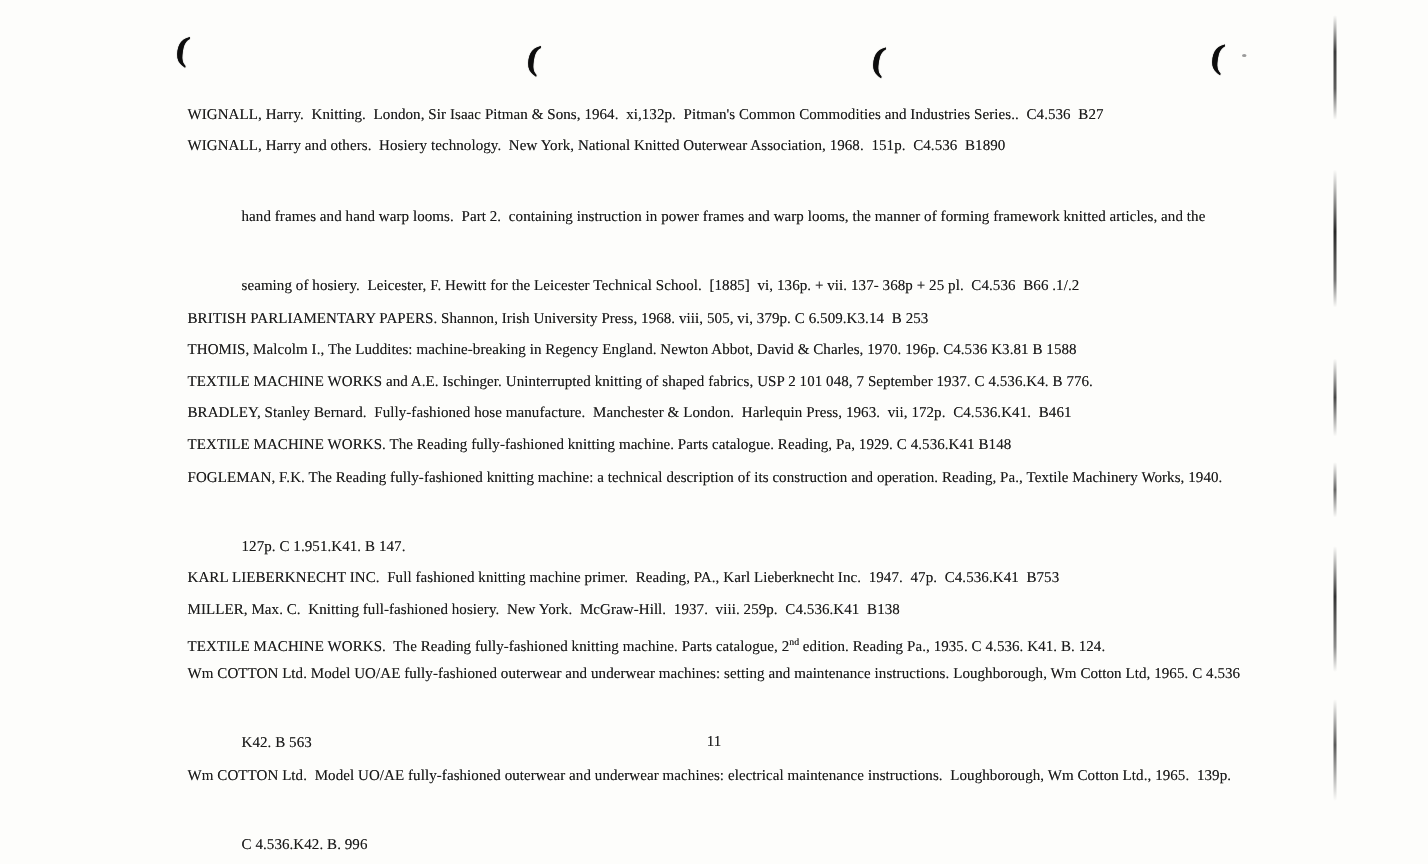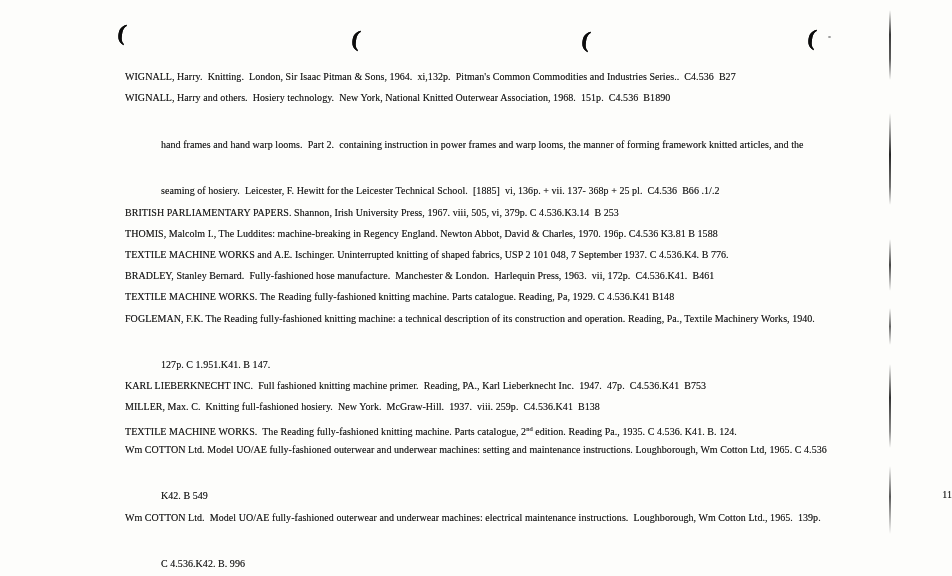--- a/index.html
+++ b/index.html
@@ -24,21 +24,21 @@
   }
   .entry { margin-bottom: 9.6px; }
   .line { white-space: pre; line-height: 11.6px; height: 11.6px; }
   .line.cont { margin-left: 36px; margin-top: 35px; }
   .line sup { font-size: 6.5px; letter-spacing: 0; }
   
   .page-number {
     position: absolute;
     left: 0; right: 0;
     top: 489px;
-    text-align: right;
+    text-align: center;
     font-size: 10px;
     color: #222;
     text-shadow: 0 0 0.4px rgba(20,20,20,0.5);
   }
   
   .bracket-mark {
     position: absolute;
     font-family: "Liberation Serif", serif;
     font-weight: bold;
     font-size: 23px;
@@ -92,21 +92,21 @@
     <div class="entry">
       <div class="line first">WIGNALL, Harry and others.  Hosiery technology.  New York, National Knitted Outerwear Association, 1968.  151p.  C4.536  B1890</div>
     </div>
 
     <div class="entry">
       <div class="line cont">hand frames and hand warp looms.  Part 2.  containing instruction in power frames and warp looms, the manner of forming framework knitted articles, and the</div>
       <div class="line cont">seaming of hosiery.  Leicester, F. Hewitt for the Leicester Technical School.  [1885]  vi, 136p. + vii. 137- 368p + 25 pl.  C4.536  B66 .1/.2</div>
     </div>
 
     <div class="entry">
-      <div class="line first">BRITISH PARLIAMENTARY PAPERS. Shannon, Irish University Press, 1967. viii, 505, vi, 379p. C 4.536.K3.14  B 253</div>
+      <div class="line first">BRITISH PARLIAMENTARY PAPERS. Shannon, Irish University Press, 1968. viii, 505, vi, 379p. C 6.509.K3.14  B 253</div>
     </div>
 
 
 
     <div class="entry">
       <div class="line first">THOMIS, Malcolm I., The Luddites: machine-breaking in Regency England. Newton Abbot, David &amp; Charles, 1970. 196p. C4.536 K3.81 B 1588</div>
     </div>
 
     <div class="entry">
       <div class="line first">TEXTILE MACHINE WORKS and A.E. Ischinger. Uninterrupted knitting of shaped fabrics, USP 2 101 048, 7 September 1937. C 4.536.K4. B 776.</div>
@@ -132,21 +132,21 @@
     <div class="entry">
       <div class="line first">MILLER, Max. C.  Knitting full-fashioned hosiery.  New York.  McGraw-Hill.  1937.  viii. 259p.  C4.536.K41  B138</div>
     </div>
 
     <div class="entry">
       <div class="line first"><span>TEXTILE MACHINE WORKS.  The Reading fully-fashioned knitting machine. Parts catalogue, 2</span><sup>nd</sup><span> edition. Reading Pa., 1935. C 4.536. K41. B. 124.</span></div>
     </div>
 
     <div class="entry">
       <div class="line first">Wm COTTON Ltd. Model UO/AE fully-fashioned outerwear and underwear machines: setting and maintenance instructions. Loughborough, Wm Cotton Ltd, 1965. C 4.536</div>
-      <div class="line cont">K42. B 549</div>
+      <div class="line cont">K42. B 563</div>
     </div>
 
     <div class="entry">
       <div class="line first">Wm COTTON Ltd.  Model UO/AE fully-fashioned outerwear and underwear machines: electrical maintenance instructions.  Loughborough, Wm Cotton Ltd., 1965.  139p.</div>
       <div class="line cont">C 4.536.K42. B. 996</div>
     </div>
 
   </div>
 
   <div class="page-number">11</div>

